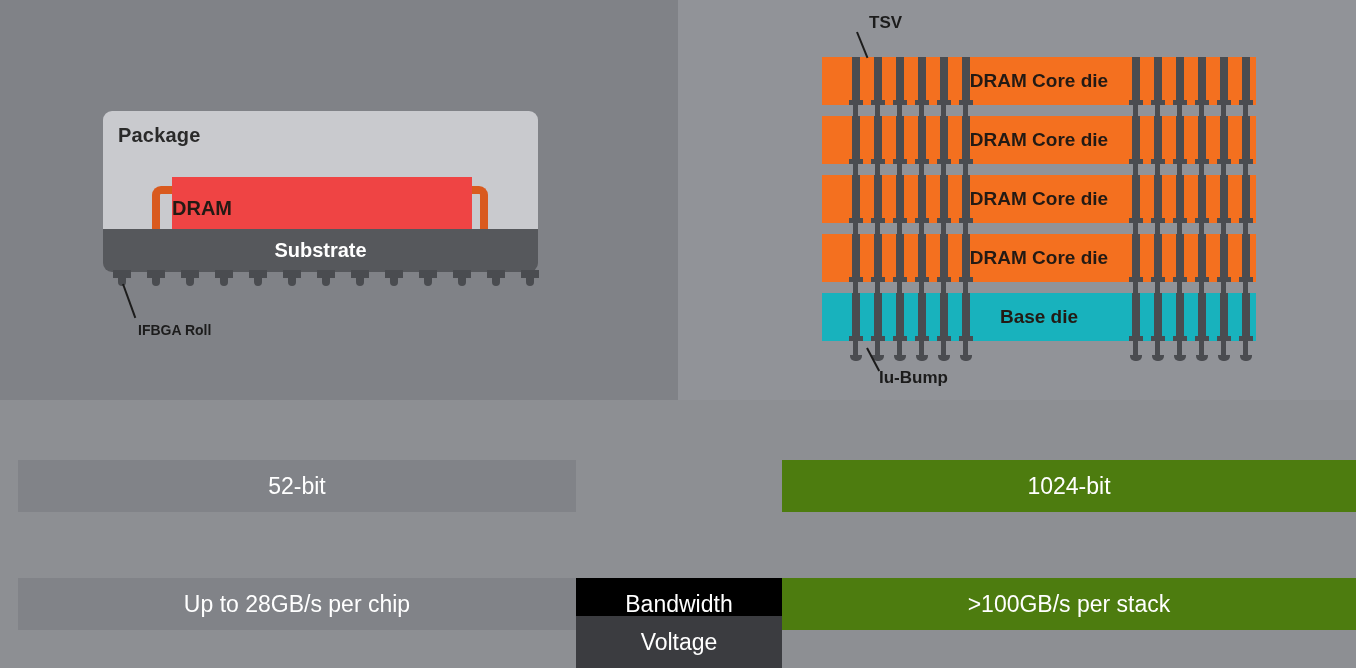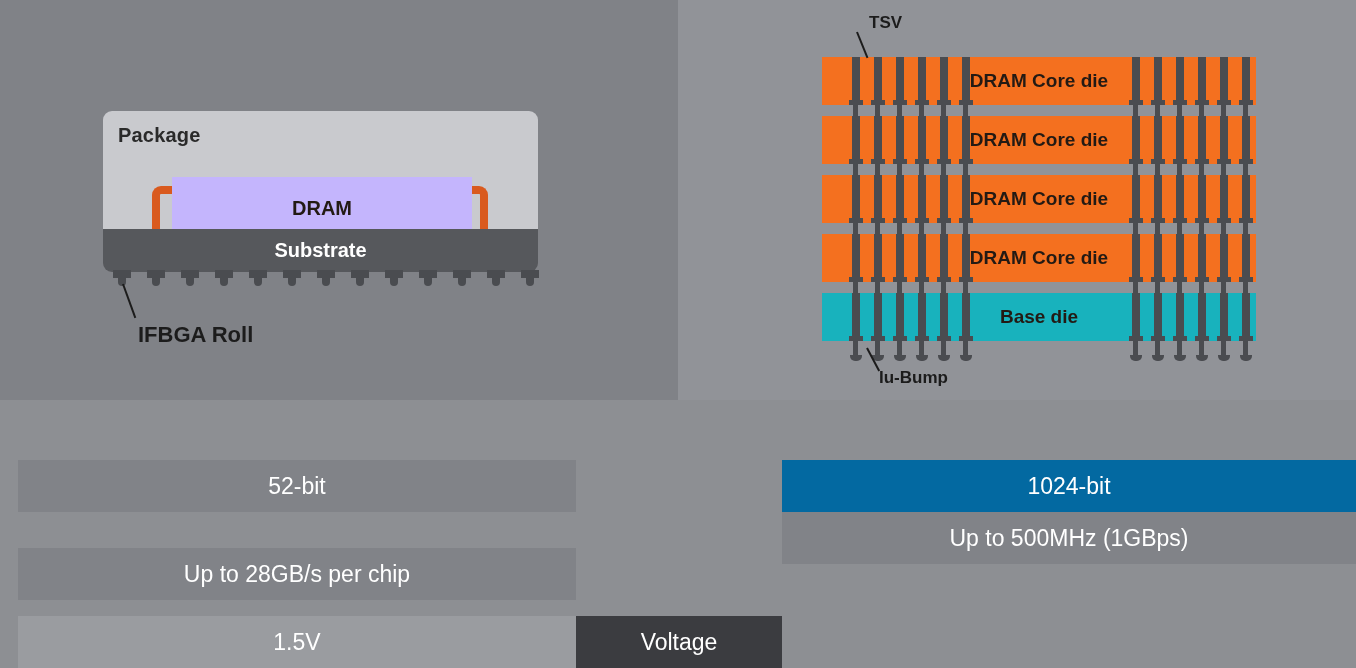--- a/index.html
+++ b/index.html
@@ -27,40 +27,40 @@
   }
   .wire {
     position:absolute; width:28px; height:44px;
     border:8px solid #d95a1e; background:transparent;
   }
   .wire-l { left:152px; top:186px; border-right:none; border-bottom:none; border-radius:9px 0 0 0; }
   .wire-r { left:460px; top:186px; border-left:none;  border-bottom:none; border-radius:0 9px 0 0; }
 
   .dram-chip {
     position:absolute; left:172px; top:177px; width:300px; height:62px;
-    background:#c4b5fd;
-    display:flex; align-items:center; justify-content:center;
+    background:#ef4444;
+    display:flex; align-items:center; justify-content:flex-start;
   }
   .dram-chip span { font-size:20px; font-weight:bold; color:#231a14; }
 
   .substrate {
     position:absolute; left:103px; top:229px; width:435px; height:43px;
     background:#56585c; border-radius:0 0 9px 9px;
     display:flex; align-items:center; justify-content:center;
   }
   .substrate span { font-size:20px; font-weight:bold; color:#ffffff; }
 
   .ball { position:absolute; top:270px; width:18px; height:8px; background:#4a4c50; }
   .ball::after {
     content:""; position:absolute; left:5px; top:8px;
     width:8px; height:8px; background:#4a4c50; border-radius:0 0 4px 4px;
   }
 
   .leader-line { position:absolute; background:#1c1c1c; }
-  .ifbga-label { position:absolute; left:138px; top:322px; font-size:22px; font-weight:bold; color:#1c1c1c; }
+  .ifbga-label { position:absolute; left:138px; top:322px; font-size:14px; font-weight:bold; color:#1c1c1c; }
   .die {
     position:absolute; left:822px; width:434px; height:48px;
     display:flex; align-items:center; justify-content:center;
   }
   .die.dram { background:#f4701f; }
   .die.base { background:#18b2bd; }
   .die span { font-size:19px; font-weight:bold; color:#231a14; }
 
   .tsv-col { position:absolute; width:8px; background:#4a4c50; }
   .tsv-cap { position:absolute; width:14px; height:5px; background:#4a4c50; }
@@ -84,21 +84,21 @@
   .cell.left  { left:18px;  width:558px; }
   .cell.mid   { left:576px; width:206px; }
   .cell.right { left:782px; width:574px; }
   .cell.head  { font-weight:bold; font-size:24px; }
 
   .bg-l-a { background:#9a9ca0; }
   .bg-l-b { background:#818388; }
   .bg-m-head { background:#2f3034; }
   .bg-m-dark { background:#000000; }
   .bg-m-mid  { background:#3b3c40; }
-  .bg-r-a { background:#0369a1; }
+  .bg-r-a { background:#4d7c0f; }
   .bg-r-b { background:#818388; }
 </style>
 </head>
 <body>
 
 <div id="root">
 
   <div class="diagram-area">
     <div class="panel-left"></div>
     <div class="panel-right"></div>
@@ -351,24 +351,24 @@
       <div class="ubump-label">Iu-Bump</div>
     </div>
   </div>
 
   <div class="table" id="cmp-table">
       <div class="trow" style="top: 60px;">
         <div class="cell left bg-l-b">52-bit</div>
         <div class="cell right bg-r-a">1024-bit</div>
       </div>
       <div class="trow" style="top: 112px;">
-        <div class="cell right bg-r-b">Up to 500MHz (1GBps)</div>
-      </div>
-      <div class="trow" style="top: 148px;">
+      </div>
+      <div class="trow" style="top: 178px;">
         <div class="cell left bg-l-b">Up to 28GB/s per chip</div>
+        <div class="cell mid bg-m-dark">Bandwidth</div>
+        <div class="cell right bg-r-a">&gt;100GB/s per stack</div>
       </div>
       <div class="trow" style="top: 216px;">
-        <div class="cell left bg-l-a">1.5V</div>
         <div class="cell mid bg-m-mid">Voltage</div>
       </div>
     </div>
 
 </div>
 
 </body></html>

